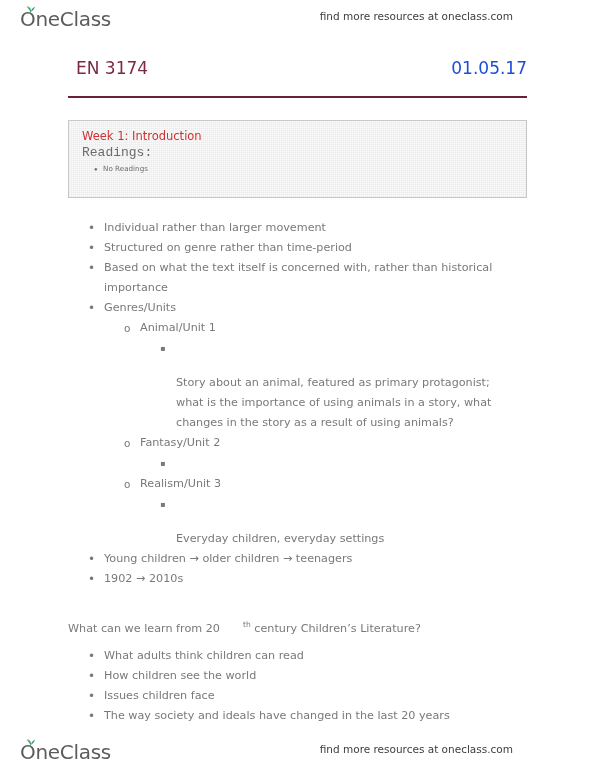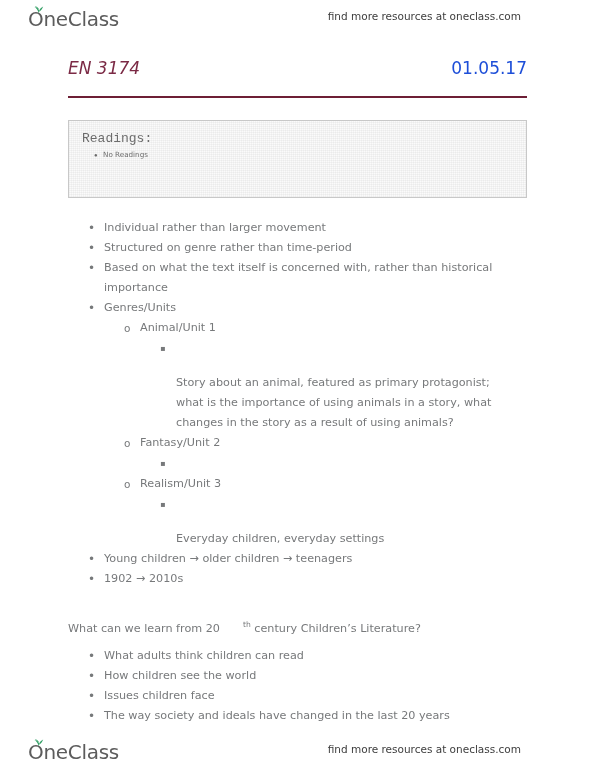--- a/index.html
+++ b/index.html
@@ -12,21 +12,21 @@
     background: #ffffff;
     font-family: "Liberation Sans", sans-serif;
     position: relative;
     overflow: hidden;
     -webkit-font-smoothing: antialiased;
   }
 
   
   .brandbar {
     position: absolute;
-    left: 8px;
+    left: 0;
     width: 542px;
     height: 34px;
   }
   .brandbar.header { top: 2px; }
   .brandbar.footer { top: 735px; }
 
   .logo {
     position: absolute;
     left: 20px;
     top: 2px;
@@ -65,27 +65,26 @@
   
   .title-row {
     position: absolute;
     left: 68px;
     top: 58px;
     width: 459px;
     height: 26px;
   }
   .course-code {
     position: absolute;
-    left: 0;
+    left: 8px;
     top: 0;
     font-size: 17px;
     color: #7b2a45;
     font-family: "DejaVu Sans", sans-serif;
     white-space: nowrap;
-    font-style: italic;
   }
   .course-date {
     position: absolute;
     right: 0;
     top: 0;
     font-size: 17px;
     color: #1d4ed8;
     font-family: "DejaVu Sans", sans-serif;
     white-space: nowrap;
   }
@@ -236,20 +235,21 @@
 </div>
 
 <div class="title-row">
   <div class="course-code">EN 3174</div>
   <div class="course-date">01.05.17</div>
 </div>
 <div class="title-rule"></div>
 
 <div class="shot-box">
   <div class="shot-inner">
+    <div class="shot-title">Week 1: Introduction</div>
     <div class="shot-sub">Readings:</div>
     <div class="shot-bullet-row">
       <span class="shot-bullet-dot">●</span>
       <span class="shot-bullet-text">No Readings</span>
     </div>
   </div>
 </div>
 
 <div class="content" id="content-root">
     <ul class="lvl lvl1">

